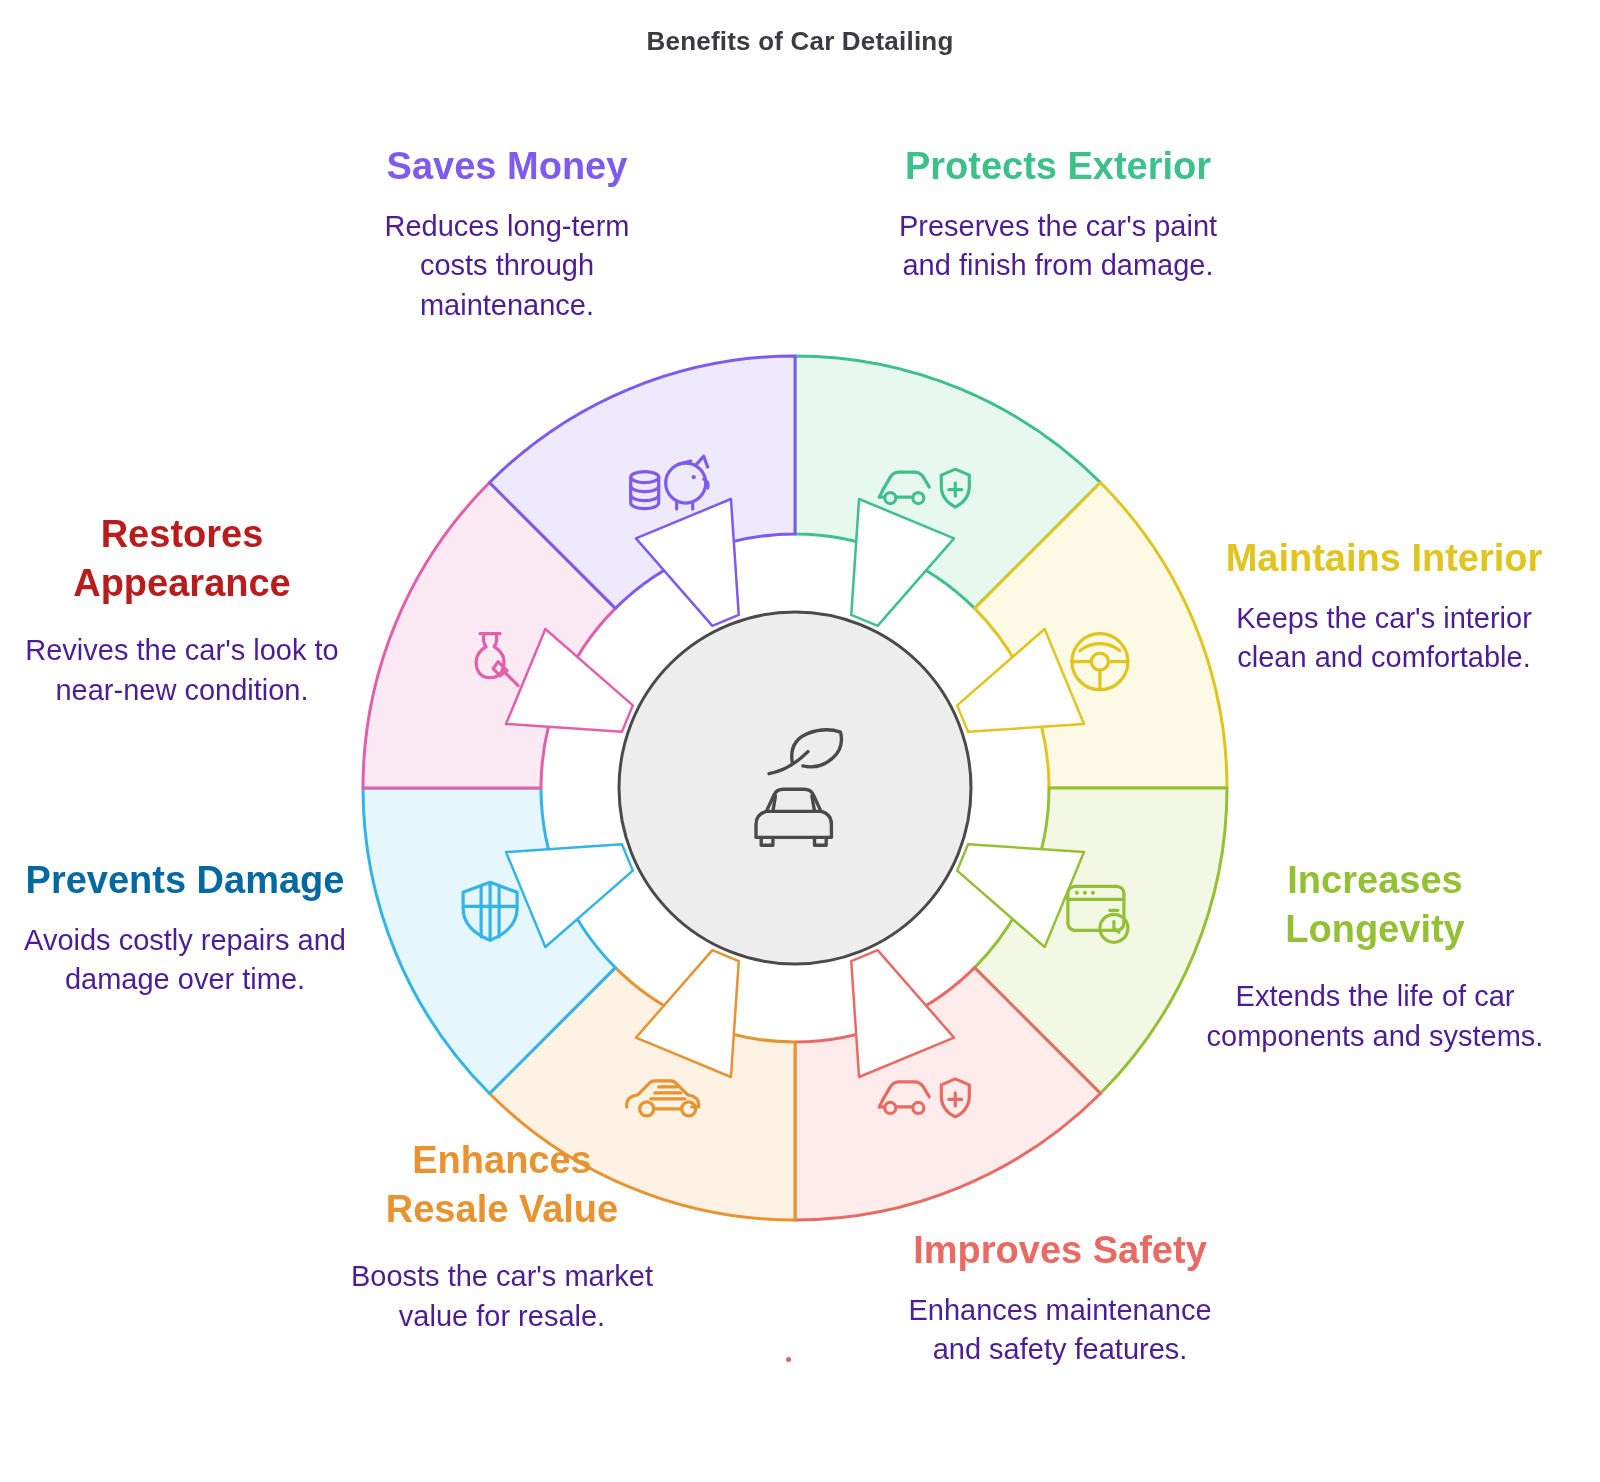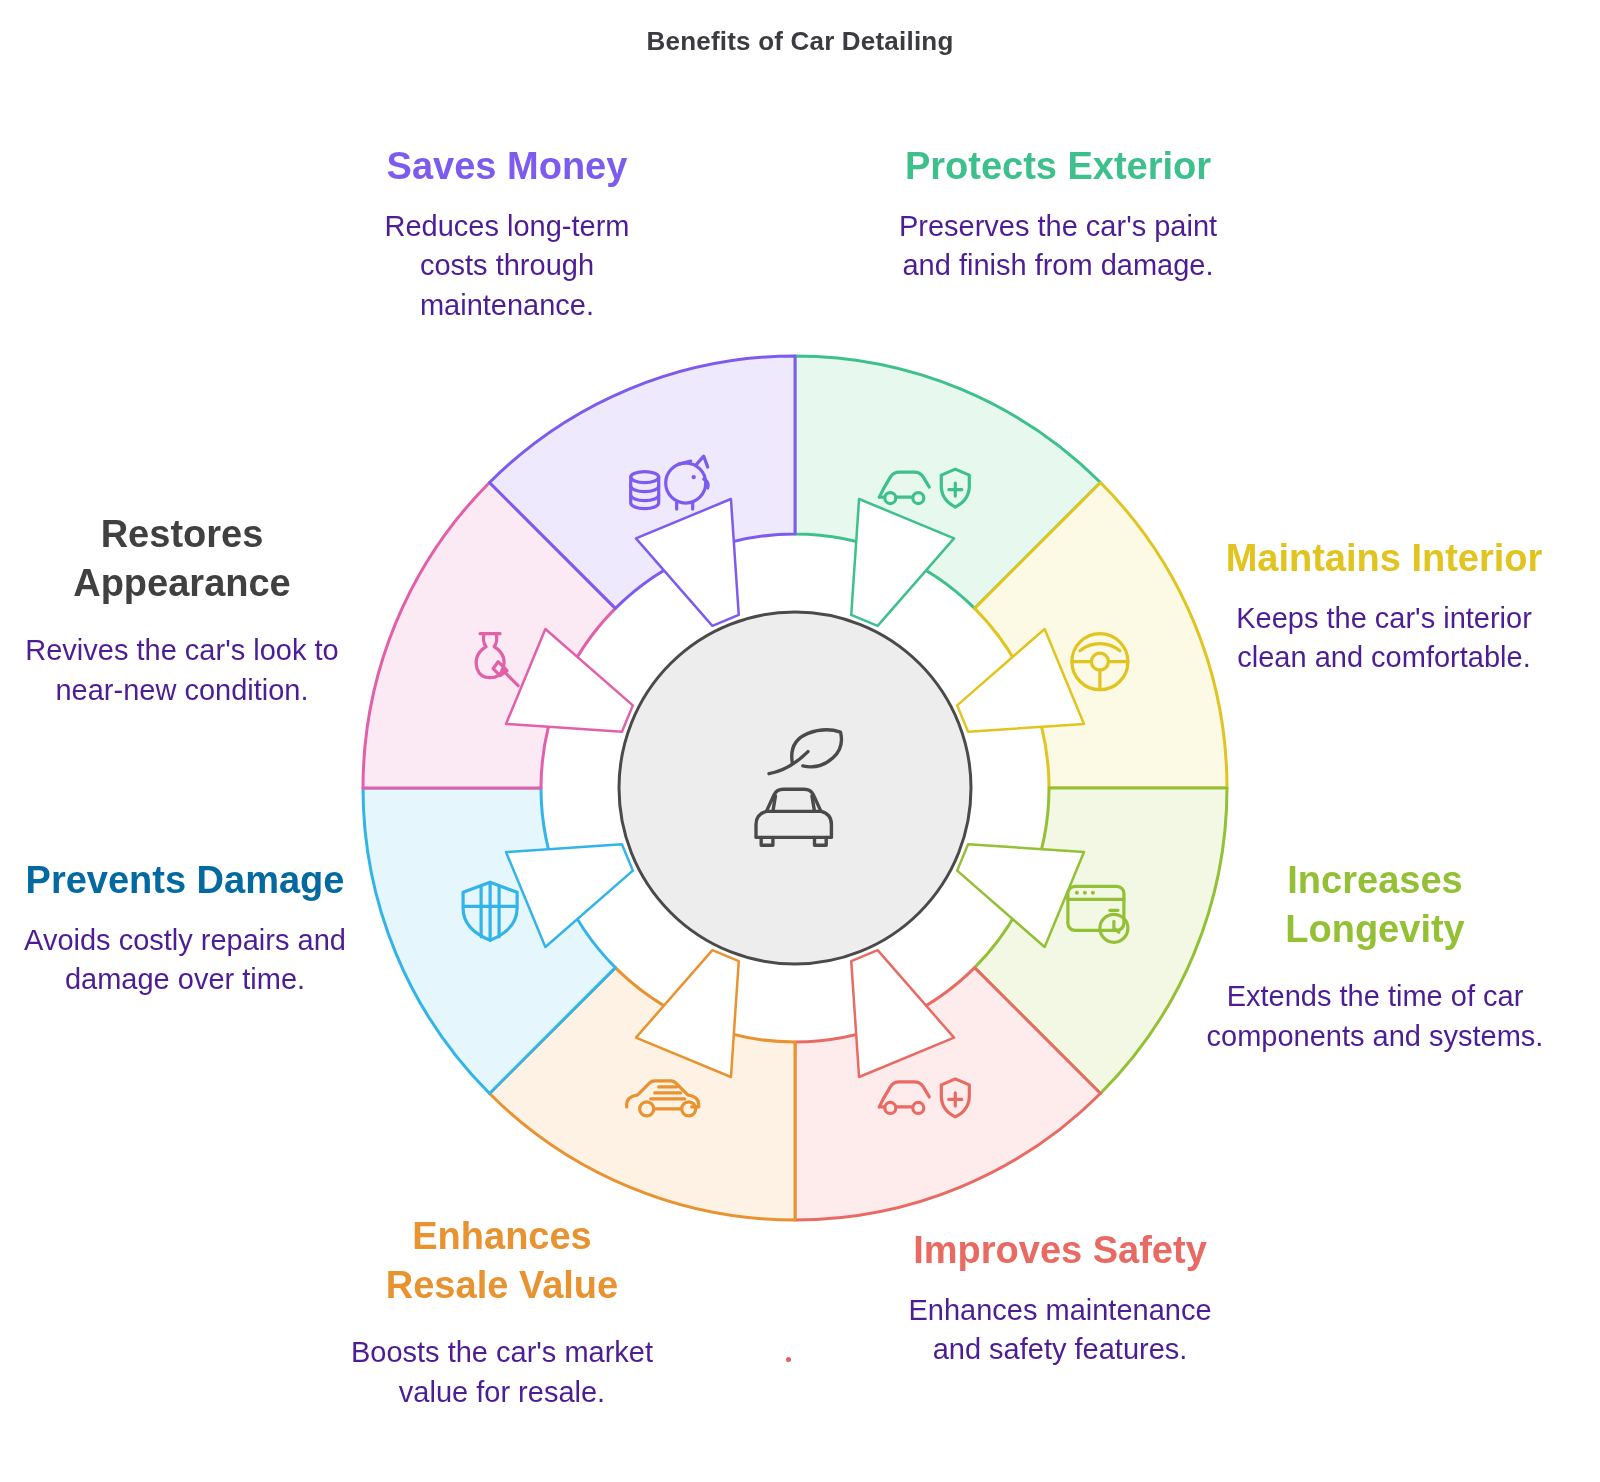--- a/index.html
+++ b/index.html
@@ -13,21 +13,21 @@
   .label-desc{margin-top:16px;font-size:29px;color:#4c1d95;line-height:1.36;}
   .tight .label-desc{margin-top:24px;}
   .narrow .label-heading{max-width:250px;margin:0 auto;}
   .mw280 .label-heading{max-width:280px;margin:0 auto;}
   
   .pos-saves-money{left:347px;top:142px;width:320px;}
   .pos-protects-exterior{left:893px;top:142px;width:330px;}
   .pos-maintains-interior{left:1214px;top:534px;width:340px;}
   .pos-increases-longevity{left:1205px;top:856px;width:340px;}
   .pos-improves-safety{left:895px;top:1226px;width:330px;}
-  .pos-enhances-resale-value{left:337px;top:1212px;width:330px;}
+  .pos-enhances-resale-value{left:337px;top:1136px;width:330px;}
   .pos-prevents-damage{left:20px;top:856px;width:330px;}
   .pos-restores-appearance{left:17px;top:510px;width:330px;}
   .stray-dot{position:absolute;left:786px;top:1357px;width:5px;height:5px;border-radius:50%;}
 </style>
 </head>
 <body>
 
 <div id="page">
 
   <div class="page-title">Benefits of Car Detailing</div>
@@ -132,38 +132,38 @@
     <div class="label-desc">Preserves the car's paint and finish from damage.</div>
   </div>
 
   <div class="label-block pos-maintains-interior">
     <div class="label-heading" style="color: rgb(225, 196, 31);">Maintains Interior</div>
     <div class="label-desc">Keeps the car's interior clean and comfortable.</div>
   </div>
 
   <div class="label-block pos-increases-longevity tight narrow">
     <div class="label-heading" style="color: rgb(148, 192, 53);">Increases Longevity</div>
-    <div class="label-desc">Extends the time of car components and systems.</div>
+    <div class="label-desc">Extends the life of car components and systems.</div>
   </div>
 
   <div class="label-block pos-improves-safety">
     <div class="label-heading" style="color: rgb(233, 106, 98);">Improves Safety</div>
     <div class="label-desc">Enhances maintenance and safety features.</div>
   </div>
 
   <div class="label-block pos-enhances-resale-value tight mw280">
     <div class="label-heading" style="color: rgb(232, 146, 48);">Enhances Resale Value</div>
     <div class="label-desc">Boosts the car's market value for resale.</div>
   </div>
 
   <div class="label-block pos-prevents-damage">
     <div class="label-heading" style="color: #0369a1;">Prevents Damage</div>
     <div class="label-desc">Avoids costly repairs and damage over time.</div>
   </div>
 
   <div class="label-block pos-restores-appearance tight narrow">
-    <div class="label-heading" style="color: #404040;">Restores Appearance</div>
+    <div class="label-heading" style="color: #b91c1c;">Restores Appearance</div>
     <div class="label-desc">Revives the car's look to near-new condition.</div>
   </div>
 
   <div class="stray-dot" style="background: rgb(224, 96, 96);"></div>
 
 </div>
 
 </body></html>

